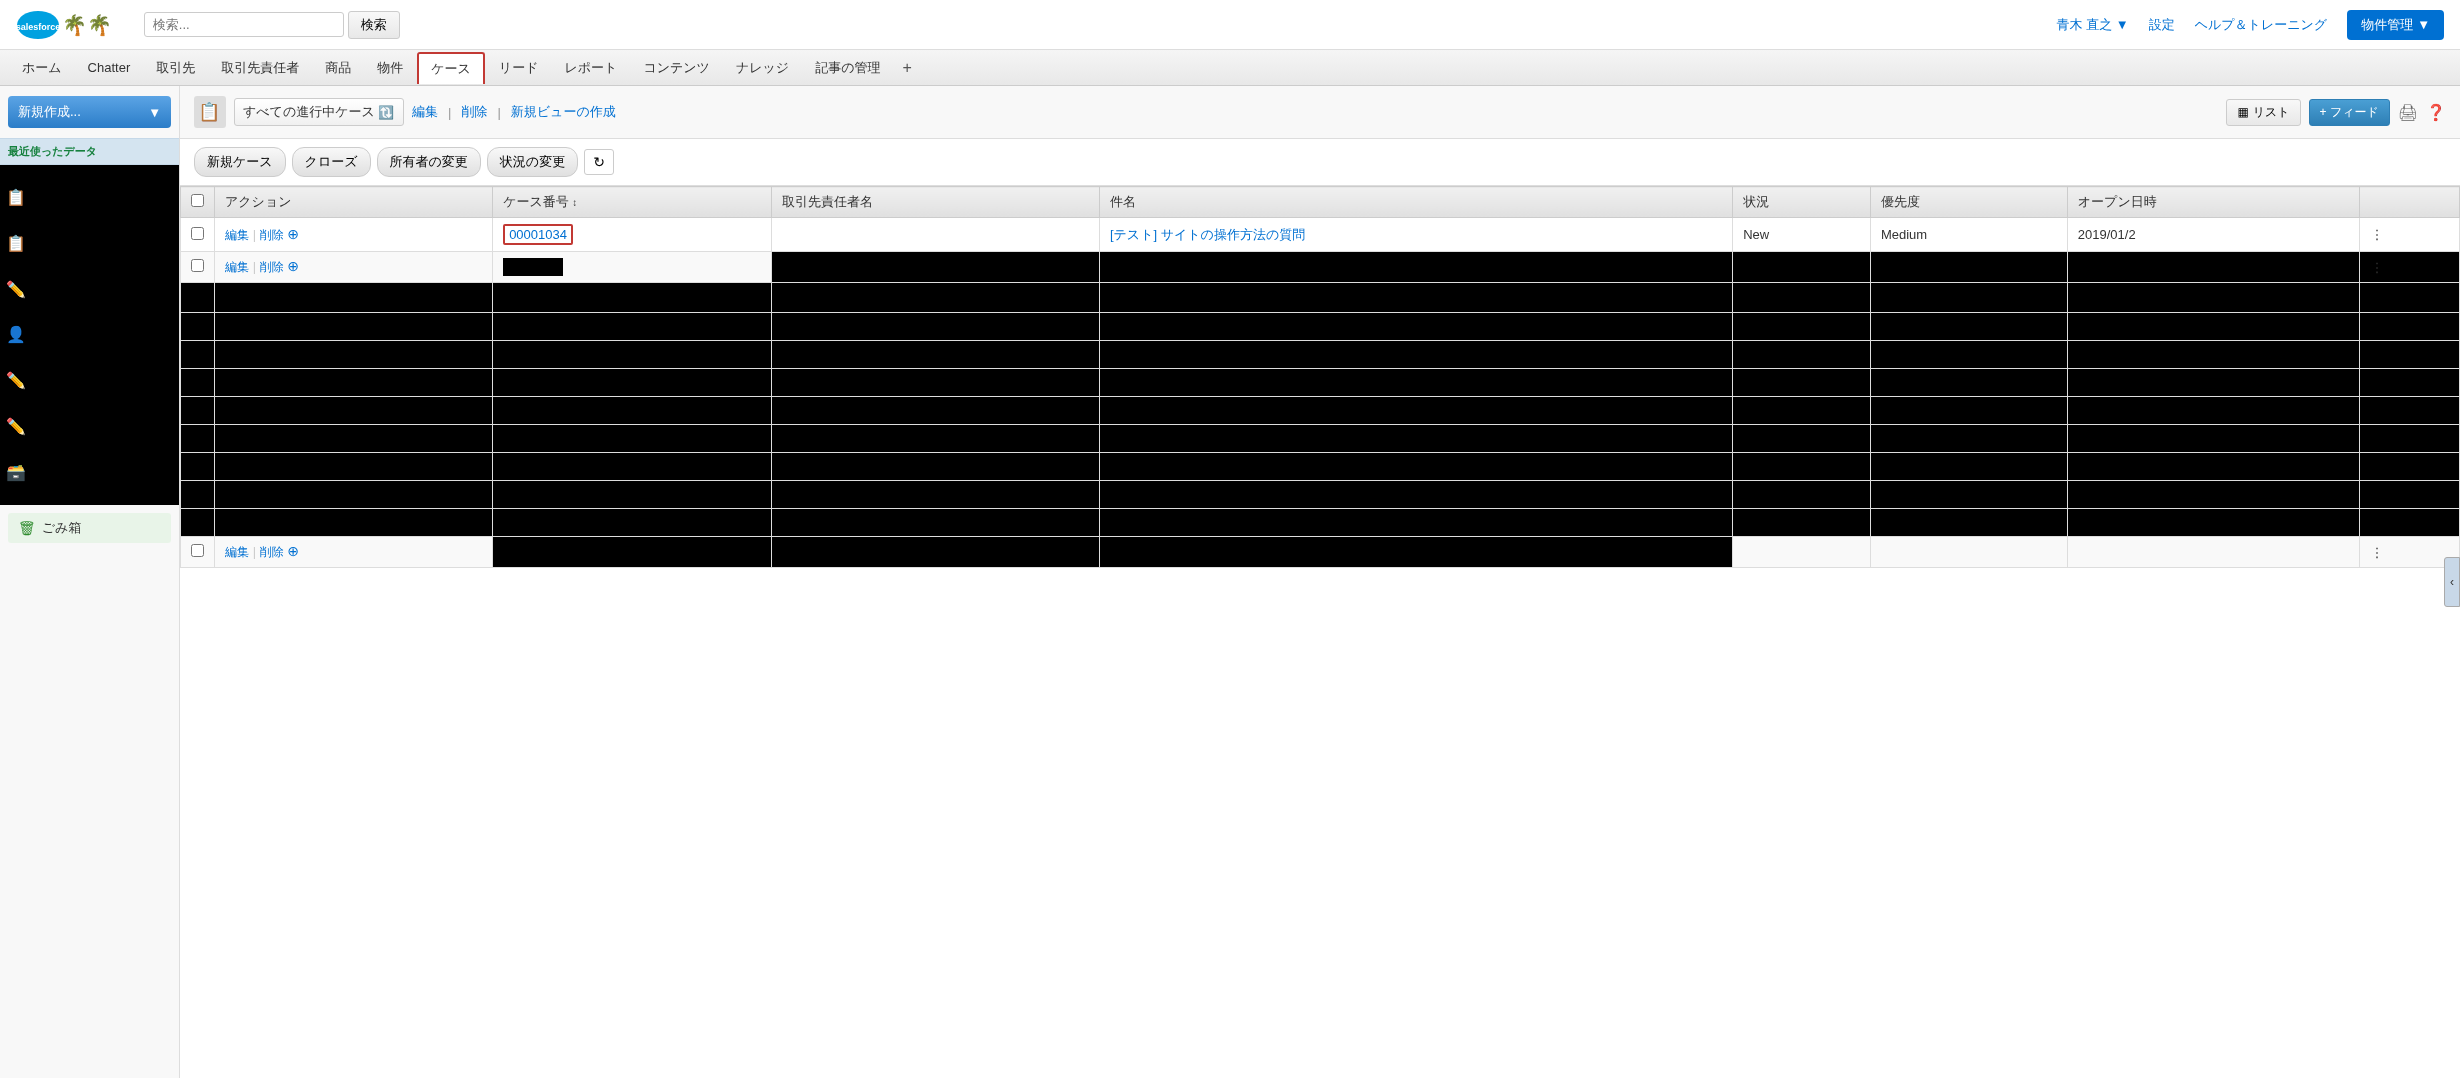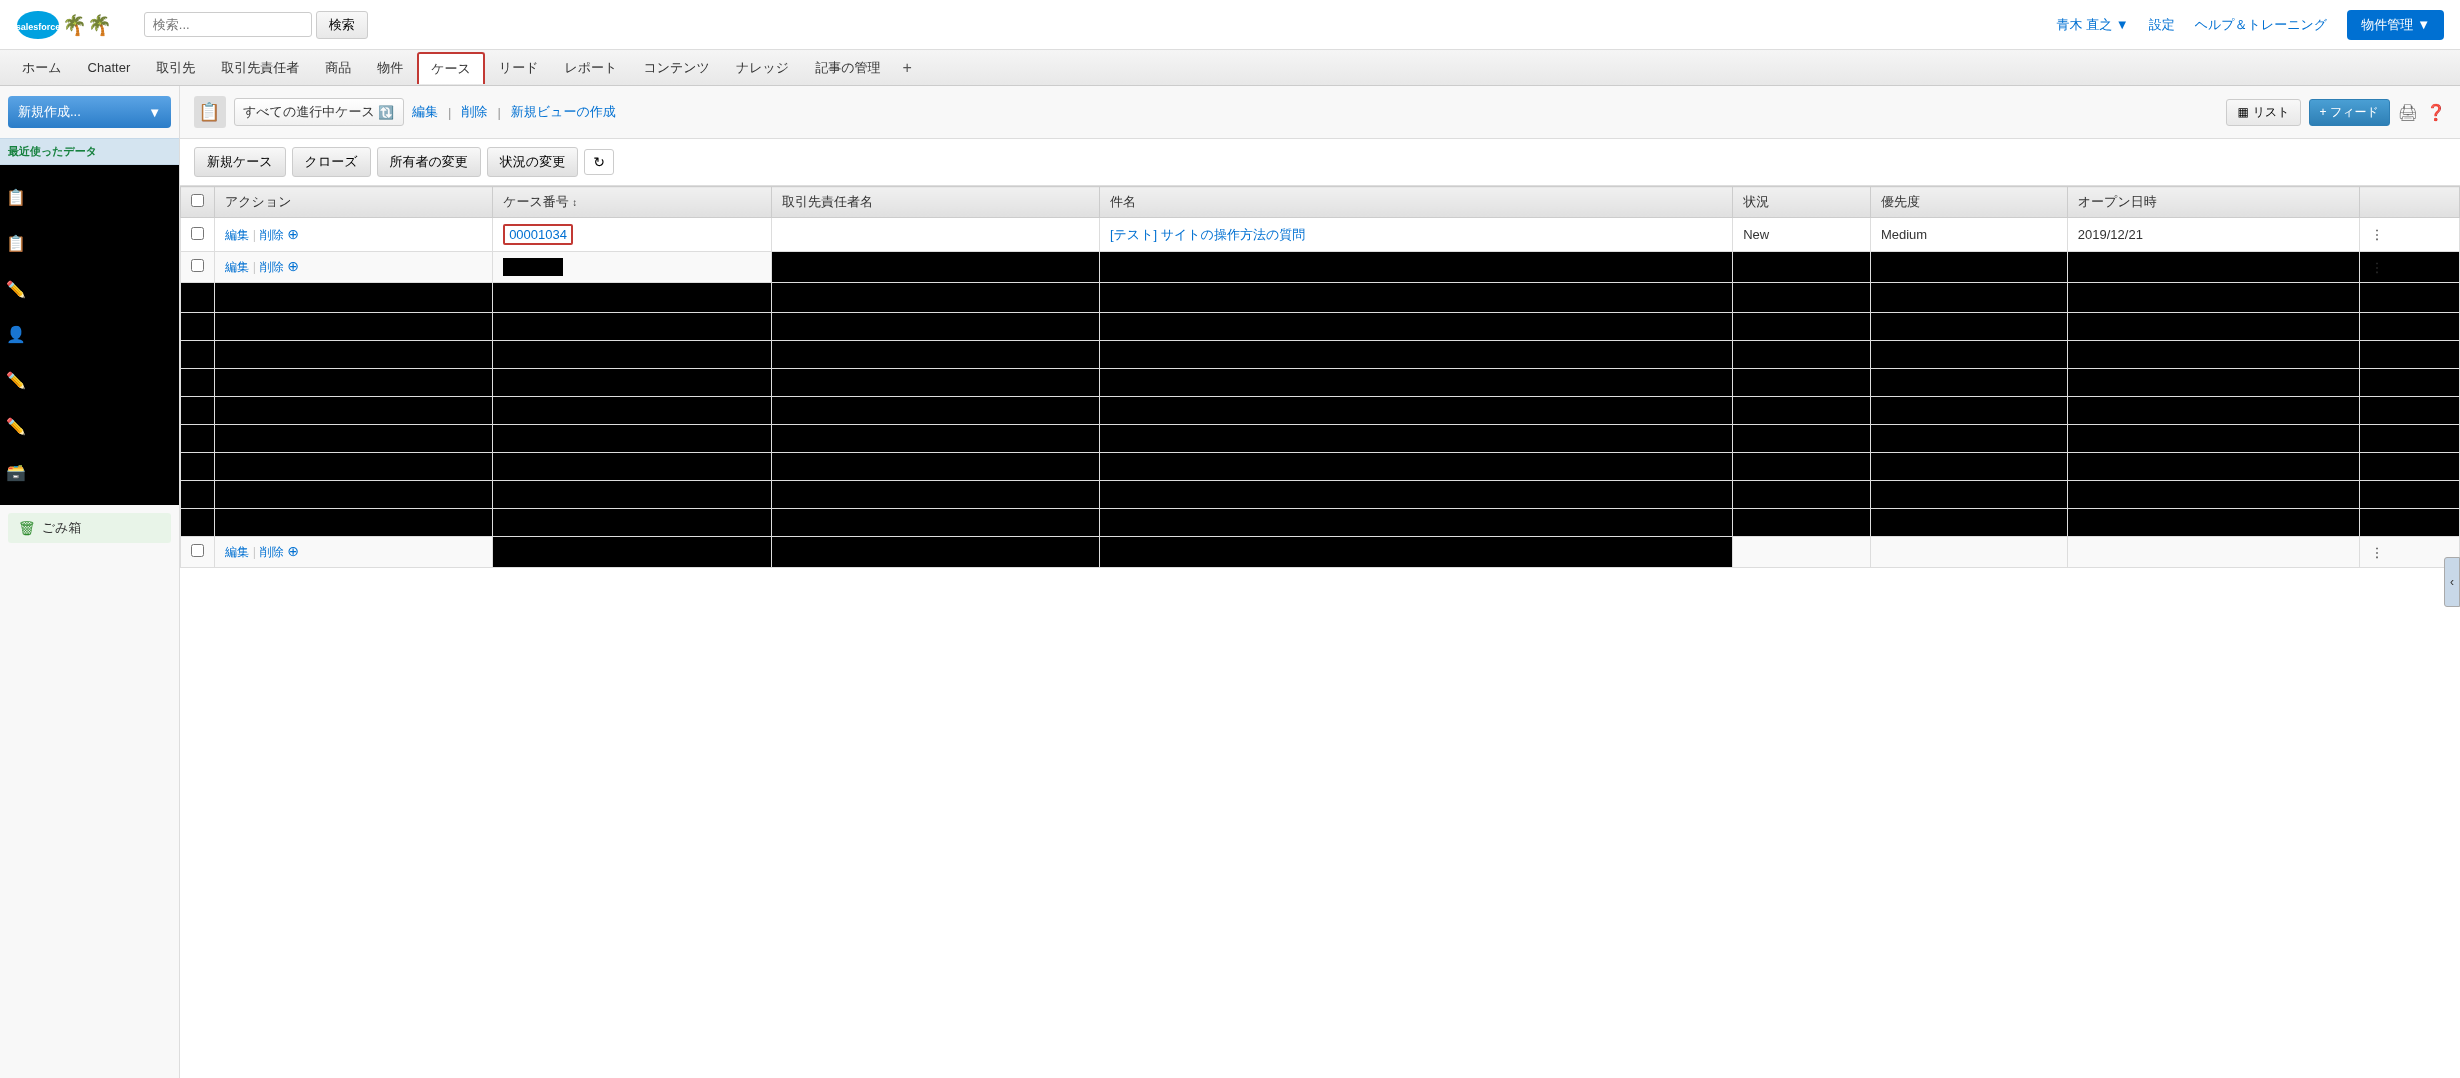--- a/index.html
+++ b/index.html
@@ -23,21 +23,21 @@
     .search-bar {
       display: flex;
       align-items: center;
       margin-left: 20px;
       gap: 4px;
     }
     .search-bar input {
       border: 1px solid #ccc;
       border-radius: 3px;
       padding: 4px 8px;
-      width: 168px;
+      width: 200px;
       font-size: 13px;
       color: #999;
     }
     .search-bar button {
       background: linear-gradient(#f8f8f8, #e8e8e8);
       border: 1px solid #ccc;
       border-radius: 3px;
       padding: 4px 12px;
       font-size: 13px;
       cursor: pointer;
@@ -258,21 +258,21 @@
       display: flex;
       align-items: center;
       padding: 8px 14px;
       gap: 6px;
       border-bottom: 1px solid #ddd;
       background: #fff;
     }
     .action-btn {
       background: linear-gradient(#f8f8f8, #e0e0e0);
       border: 1px solid #ccc;
-      border-radius: 3px;
+      border-radius: 12px;
       padding: 5px 12px;
       font-size: 13px;
       cursor: pointer;
     }
     .refresh-btn {
       background: none;
       border: 1px solid #ccc;
       border-radius: 3px;
       padding: 4px 8px;
       cursor: pointer;
@@ -489,21 +489,21 @@
             <span class="case-number-box">
               <a href="#" class="case-link">00001034</a>
             </span>
           </td>
           <td></td>
           <td>
             <a href="#" class="case-link">[テスト] サイトの操作方法の質問</a>
           </td>
           <td>New</td>
           <td>Medium</td>
-          <td>2019/12/21</td>
+          <td>2019/01/2</td>
           <td>⋮</td>
         </tr>
 
         <tr style="position:relative;">
           <td class="checkbox-col">
             <input type="checkbox" style="">
           </td>
           <td>
             <a href="#" class="edit-link">編集</a>
             <span class="pipe"> | </span>

